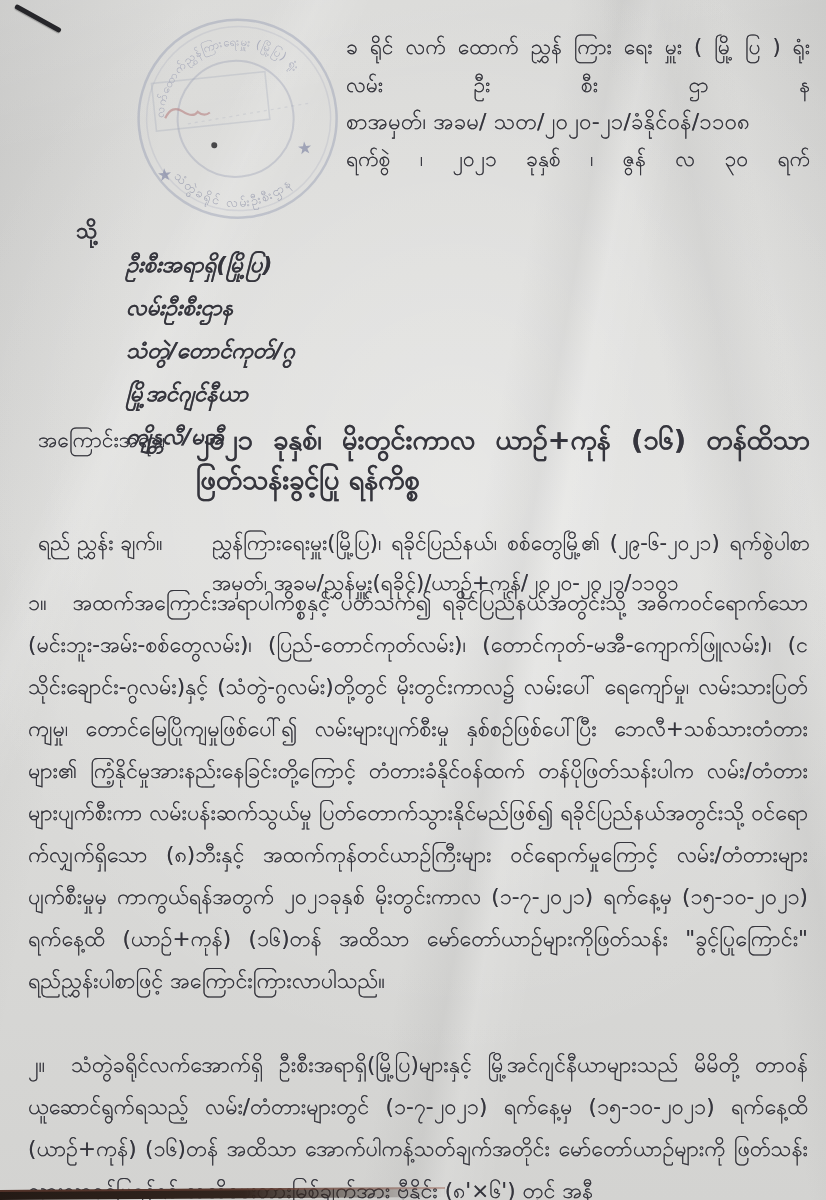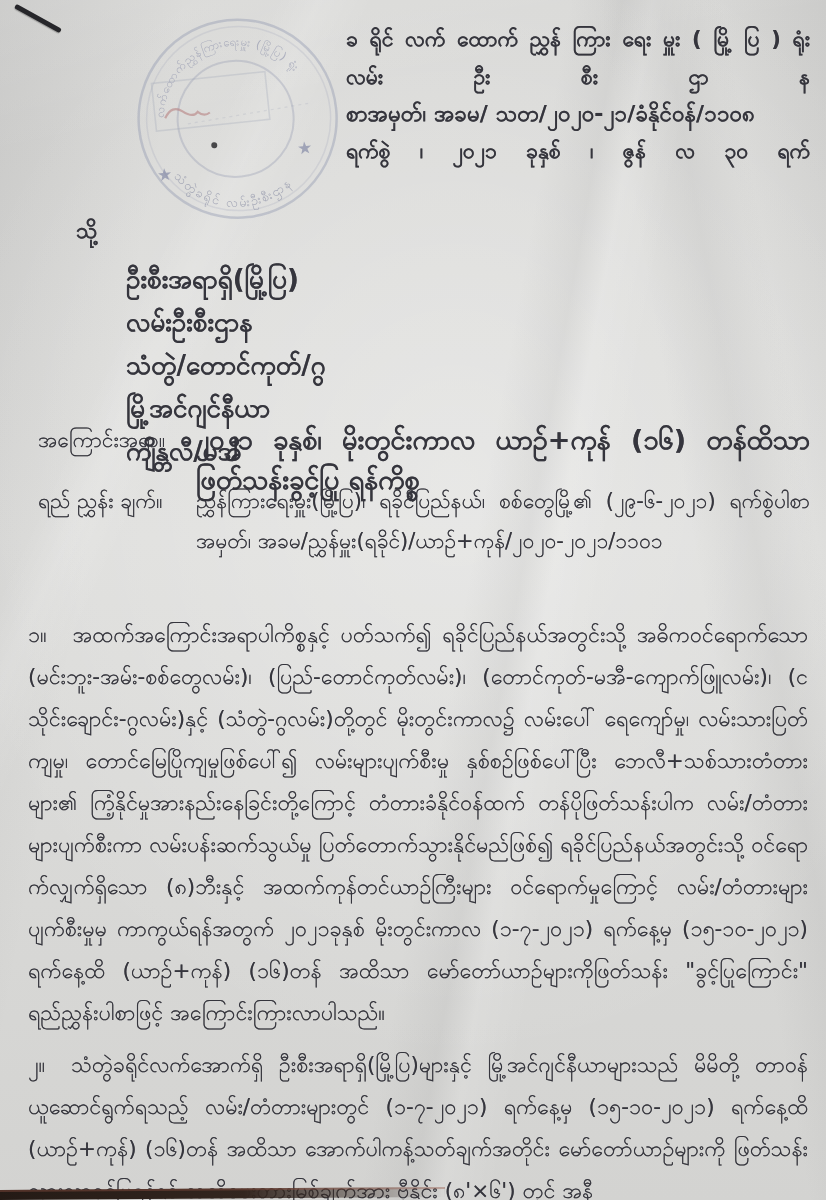--- a/index.html
+++ b/index.html
@@ -36,39 +36,39 @@
     position:absolute; left:0; bottom:0; width:445px; height:8px;
     background:linear-gradient(to right, #241a15 0%, #33261f 55%, rgba(51,38,31,0) 100%);
     border-top:2px solid rgba(150,85,70,.40);
     transform:rotate(-.4deg); transform-origin:left bottom;
   }
 
   
   .seal { position:absolute; left:126px; top:14px; width:236px; height:216px; transform:rotate(-6deg); }
 
   
-  .letterhead { position:absolute; left:346px; top:24px; width:464px; font-weight:700; }
+  .letterhead { position:absolute; left:346px; top:32px; width:464px; font-weight:400; }
   .lh-line   { font-size:21px; line-height:30px; margin-bottom:8px; text-align:justify; text-align-last:justify; }
   .lh-number { font-size:22px; line-height:28px; margin-bottom:8px; text-align:left; text-align-last:left; letter-spacing:.2px; }
 
   .salutation { position:absolute; left:76px; top:216px; font-size:22px; font-weight:600; }
 
-  .recipients { position:absolute; left:126px; top:262px; font-size:26px; font-weight:600; }
+  .recipients { position:absolute; left:126px; top:250px; font-size:22px; font-weight:600;font-style:italic; }
   .recipient  { height:43px; }
 
   .subject-row, .reference-row { position:absolute; left:38px; width:772px; display:flex; }
   .subject-row   { top:420px; }
-  .reference-row { top:481px; }
+  .reference-row { top:523px;gap:16px; }
   .row-label { width:158px; flex:none; font-size:21px; line-height:40px; }
   .subject-text   { flex:1; font-size:27px; font-weight:700; line-height:40px; text-align:justify; }
   .reference-text { flex:1; font-size:21px;  font-weight:500; line-height:40px; text-align:justify; }
 
   .para { position:absolute; left:28px; width:780px; font-size:21.5px; font-weight:500;
           line-height:42px; text-align:justify; }
-  .para-1 { top:582px;margin-top:32px; }
+  .para-1 { top:582px; }
   .para-2 { top:1044px; }
   .pnum { margin-right:26px; }
 </style>
 </head>
 <body>
 
 <div class="page">
 
   <div class="paper-texture"></div>
 

